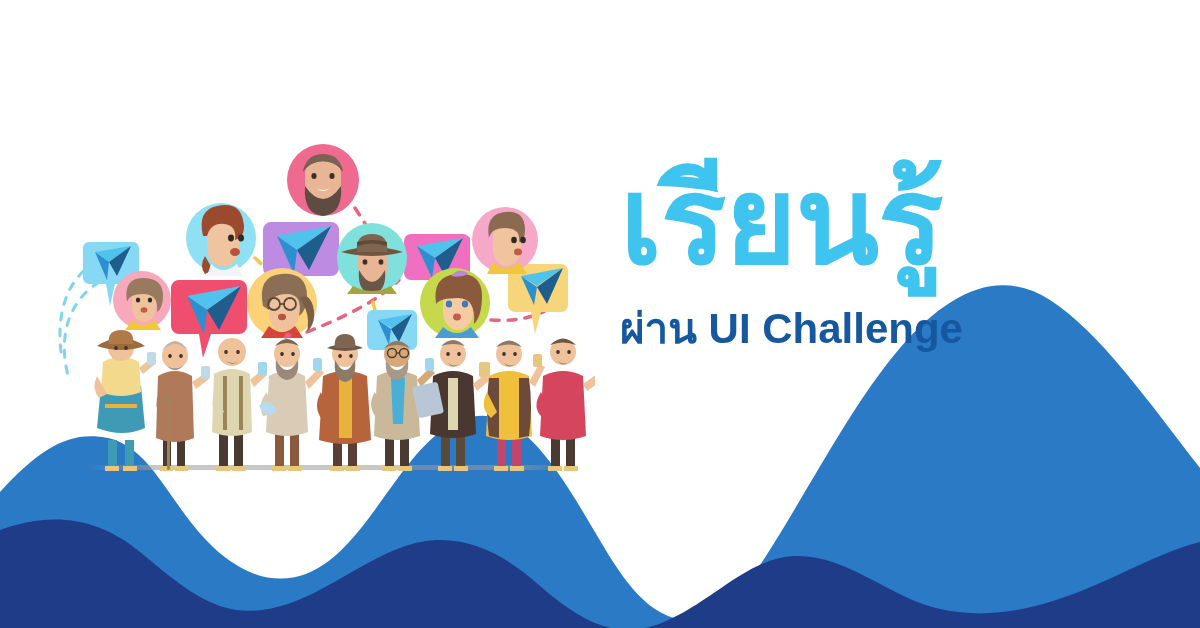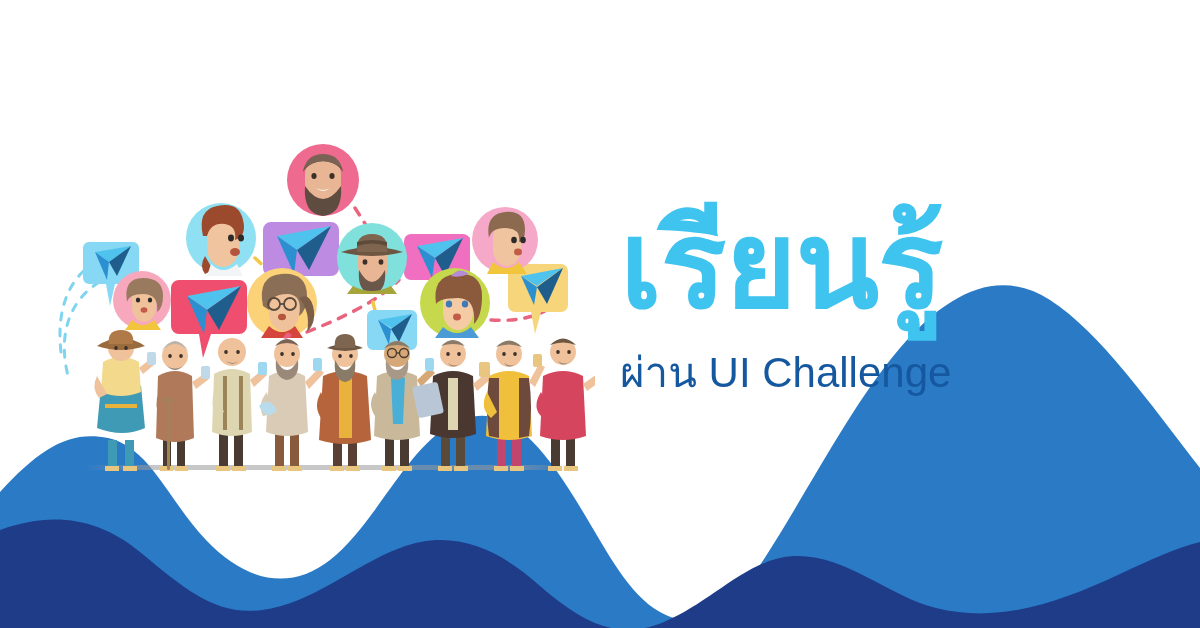--- a/index.html
+++ b/index.html
@@ -27,35 +27,34 @@
     height: 628px;
     pointer-events: none;
   }
 
   
   #text-block {
     position: absolute;
     left: 620px;
     top: 160px;
     width: 520px;
-    margin-top: 44px;
   }
   #headline {
     font-size: 122px;
     line-height: 1.0;
     font-weight: 700;
     color: #3FC3EF;
     letter-spacing: -1px;
     margin: 0;
     white-space: nowrap;
   }
   #subtitle {
     font-size: 42px;
     line-height: 1.1;
-    font-weight: 400;
+    font-weight: 700;
     color: #15589F;
     margin: 0;
     margin-top: 24px;
     white-space: nowrap;
   }
 
   
   #illustration {
     position: absolute;
     left: 55px;

